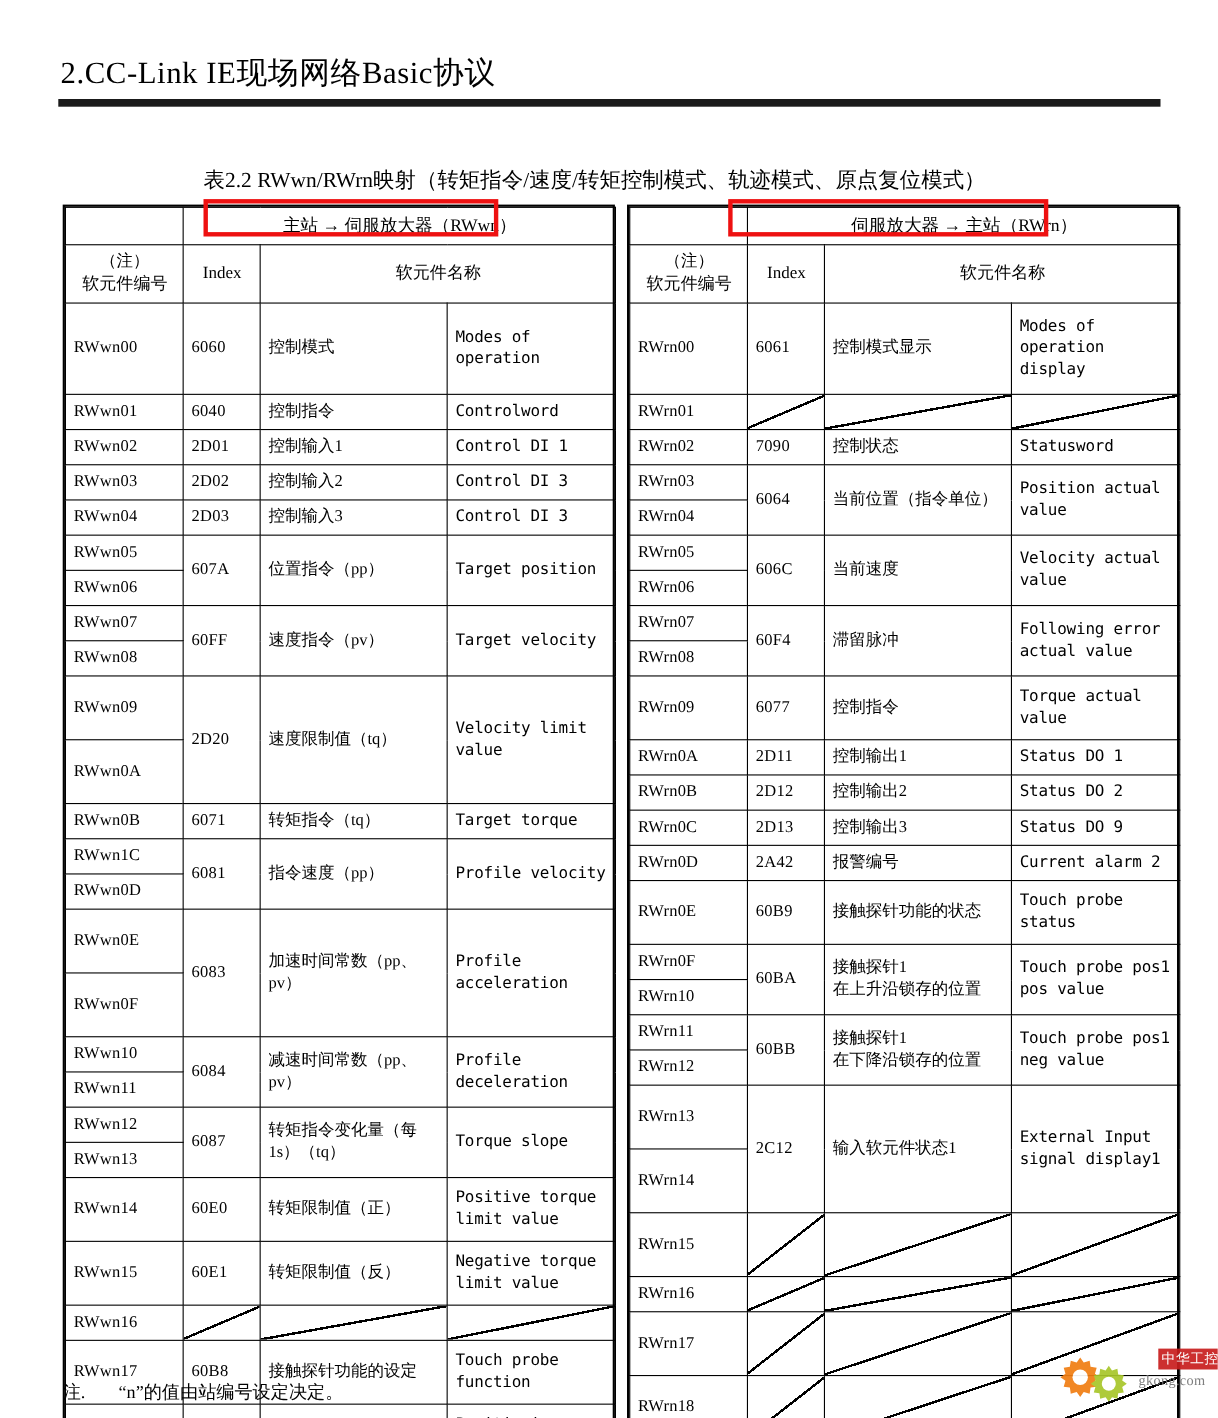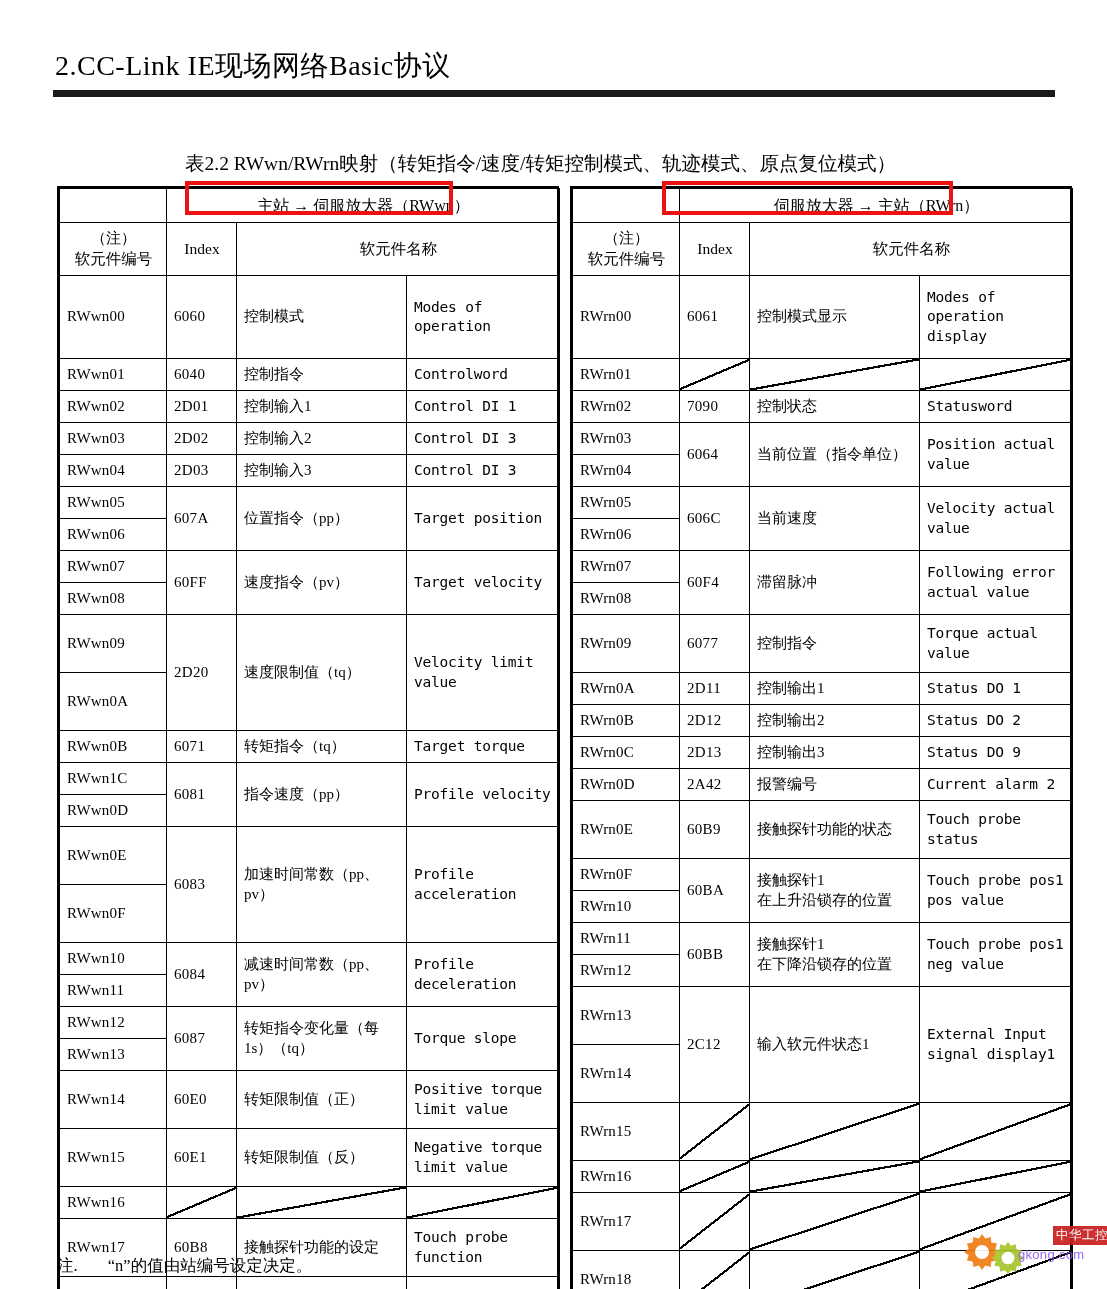--- a/index.html
+++ b/index.html
@@ -170,26 +170,26 @@
     background: #c81e1e;
     color: #ffffff;
     font-size: 12.5px;
     padding: 1px 3px;
     letter-spacing: 0.5px;
     white-space: nowrap;
     margin-left: 35px;
   }
   .wm-text-en {
     position: absolute;
-    left: 60px; top: 25px;
-    color: #8b5cf6;
+    left: 77px; top: 25px;
+    color: #737373;
     font-size: 13px;
     letter-spacing: 0.3px;
     white-space: nowrap;
-    font-family: Liberation Sans, sans-serif;
+    font-family: Liberation Serif, serif;
   }
 </style>
 </head>
 <body>
 
 <div class="chapter-heading">2.CC-Link IE现场网络Basic协议</div>
 <div class="heading-rule"></div>
 
 <div class="table-caption">表2.2 RWwn/RWrn映射（转矩指令/速度/转矩控制模式、轨迹模式、原点复位模式）</div>
 

